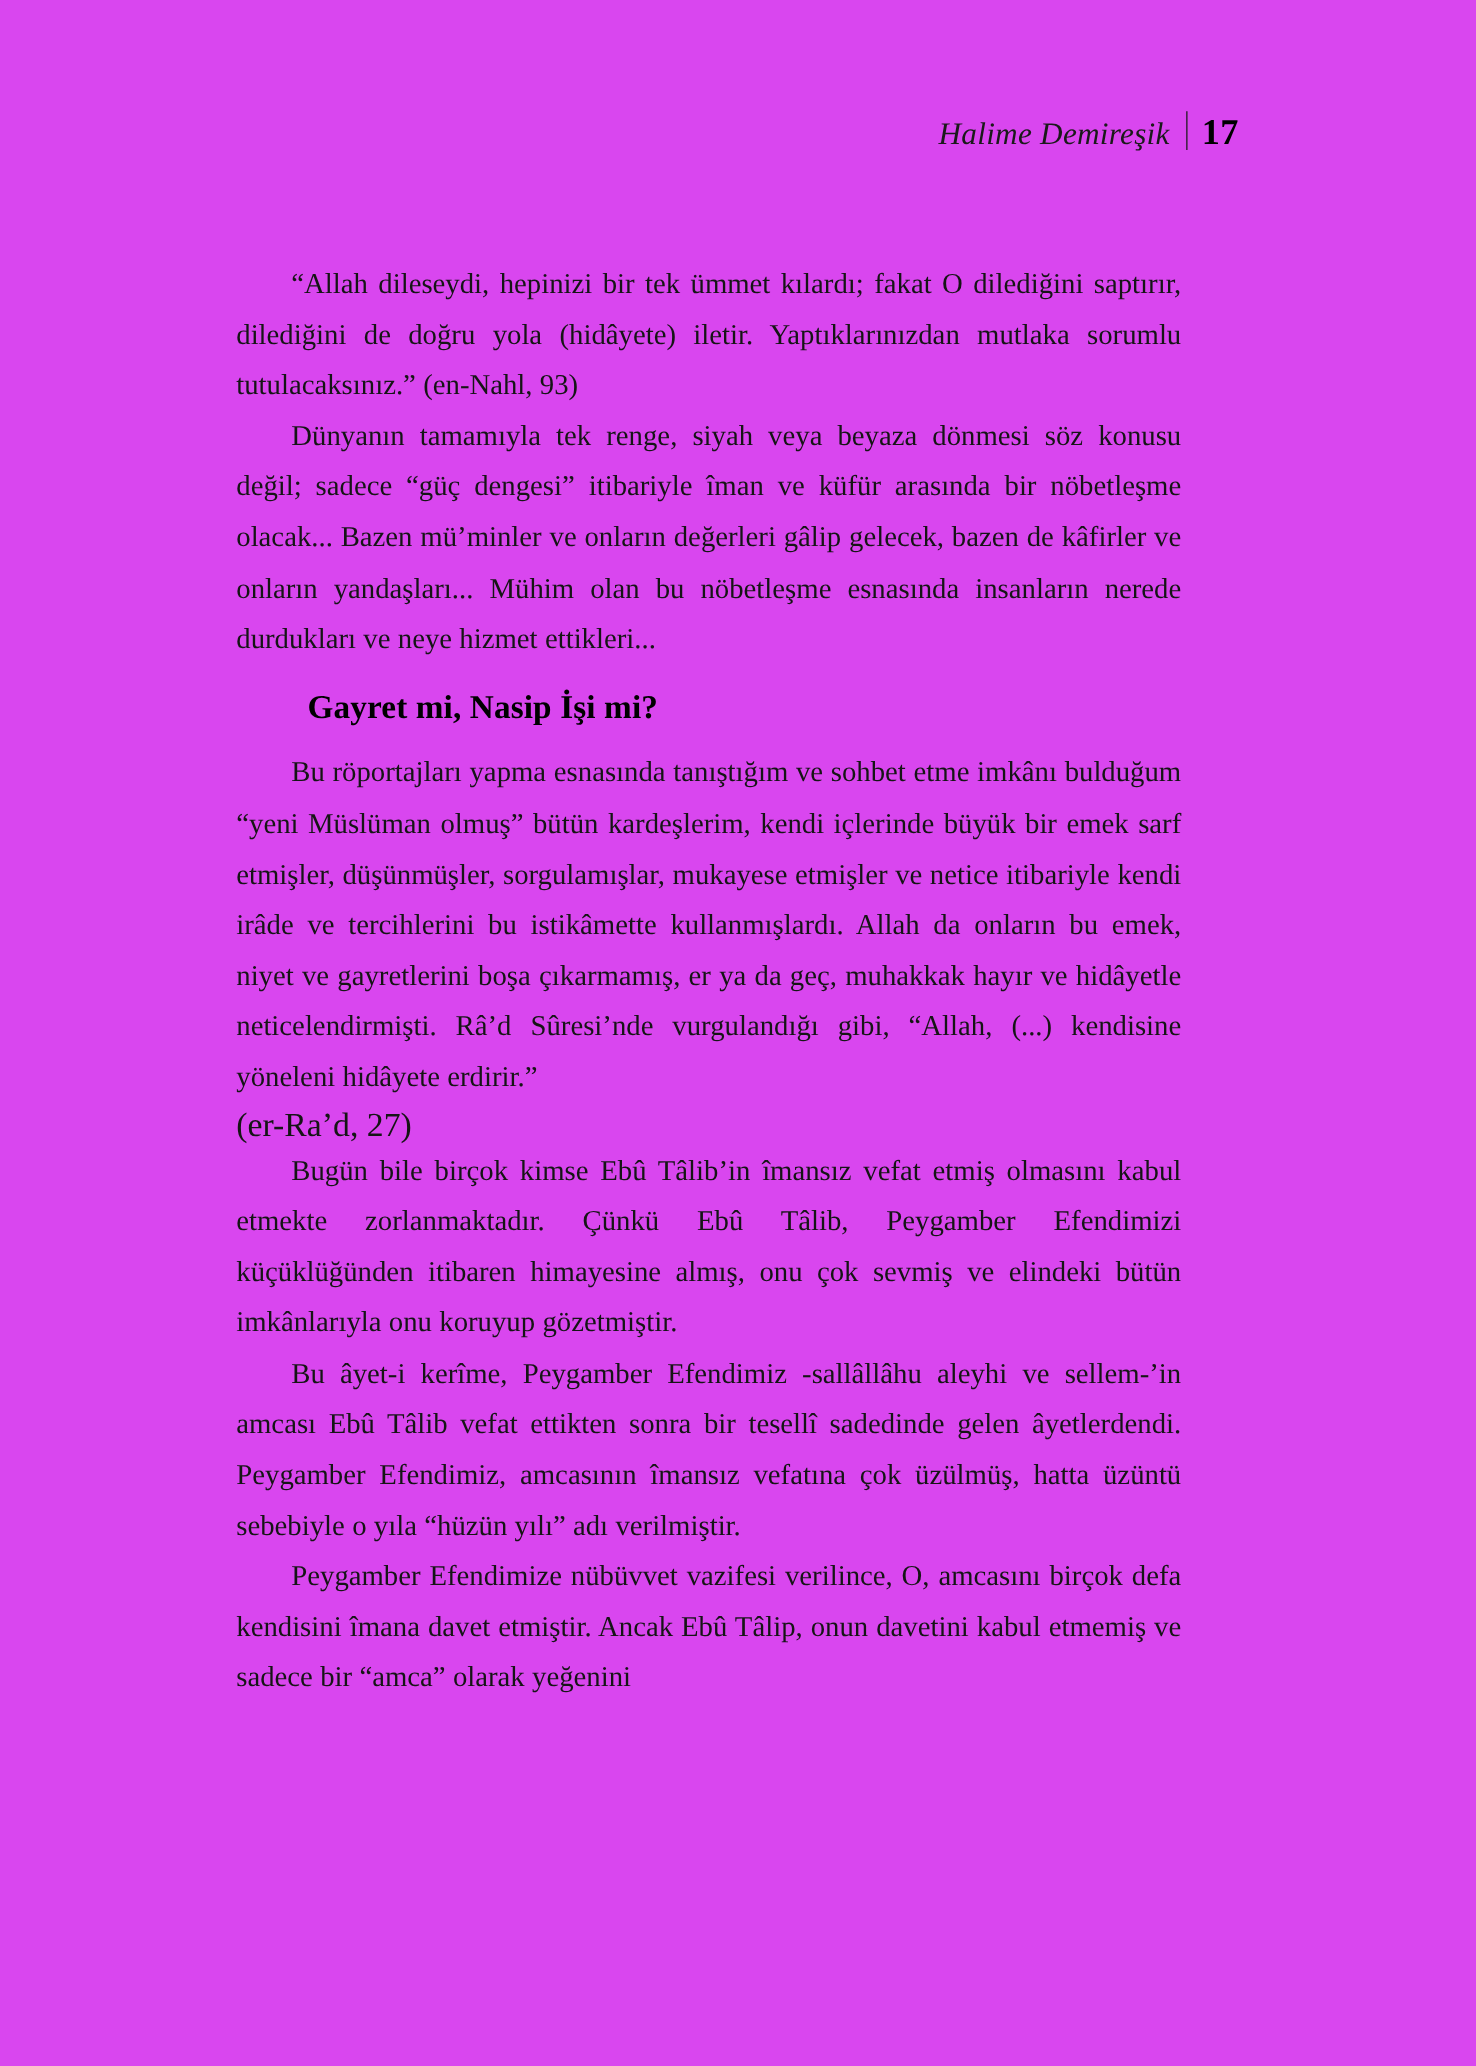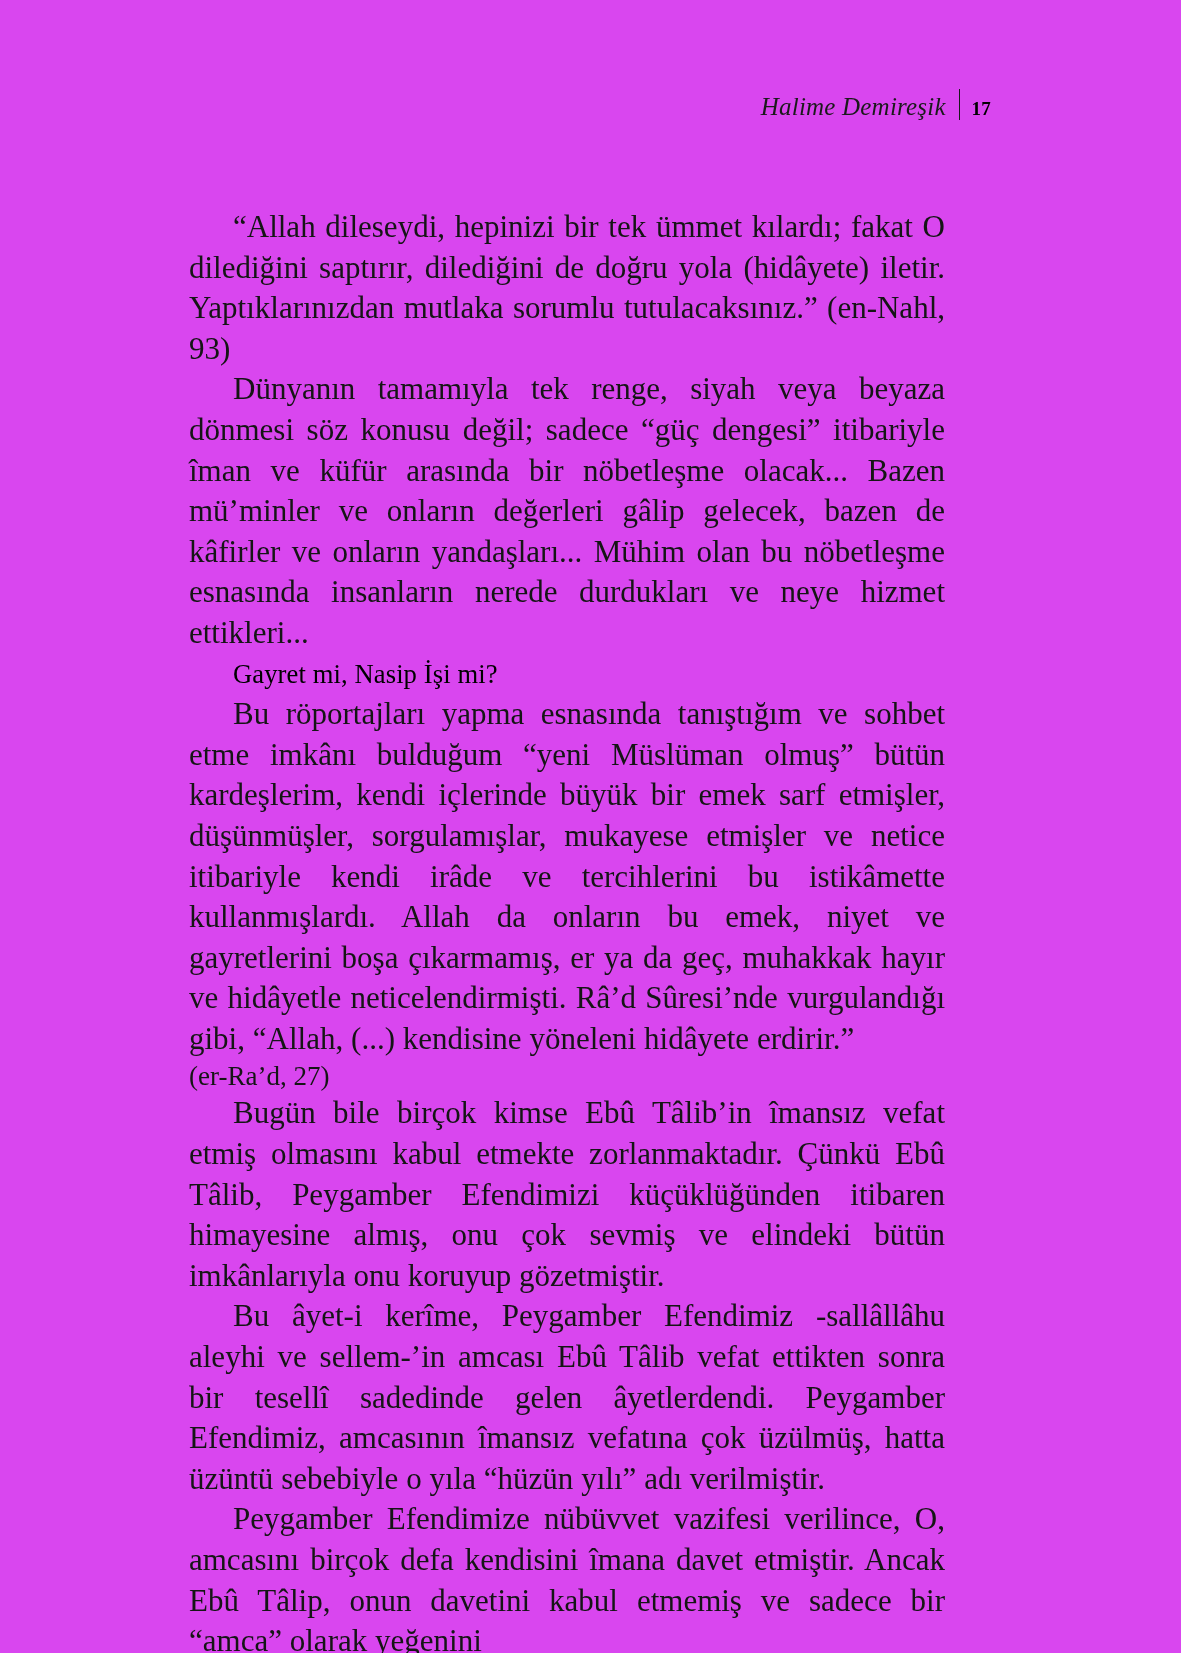--- a/index.html
+++ b/index.html
@@ -42,54 +42,54 @@
     display: inline-block;
     width: 1.7px;
     height: 31px;
     background: #1a1a1a;
     margin: 0 11px 0 13px;
     position: relative;
     top: 5px;
   }
   .header-pageno {
     font-weight: bold;
-    font-size: 19px;
+    font-size: 29px;
     letter-spacing: 0.3px;
     color: #000000;
   }
 
   
   .text-block {
     position: absolute;
     top: 207px;
     left: 189px;
     width: 756px;
   }
 
   p.para {
     margin: 0;
     text-align: justify;
     text-justify: inter-word;
-    font-size: 31px;
+    font-size: 23px;
     line-height: 40.6px;
     text-indent: 44px;
     hyphens: manual;
     -webkit-hyphens: manual;
     word-spacing: 0.1px;
     color: #151515;
   }
   p.para.last-line-natural {
     text-align-last: left;
   }
 
   h2.subhead {
-    margin: 0;
+    margin: 13px;
     font-size: 26.6px;
     line-height: 40.6px;
-    font-weight: normal;
+    font-weight: bold;
     text-indent: 44px;
     text-align: left;
     color: #000000;
     letter-spacing: 0.1px;
   }
 
   p.ref-small {
     margin: 0;
     font-size: 27px;
     line-height: 34px;

